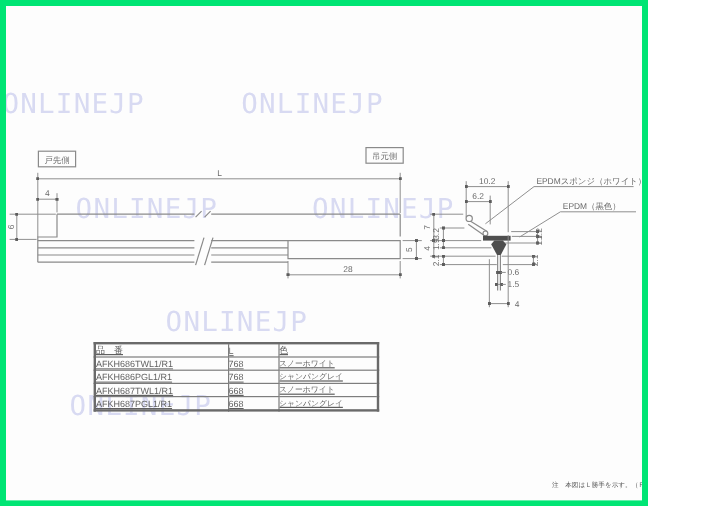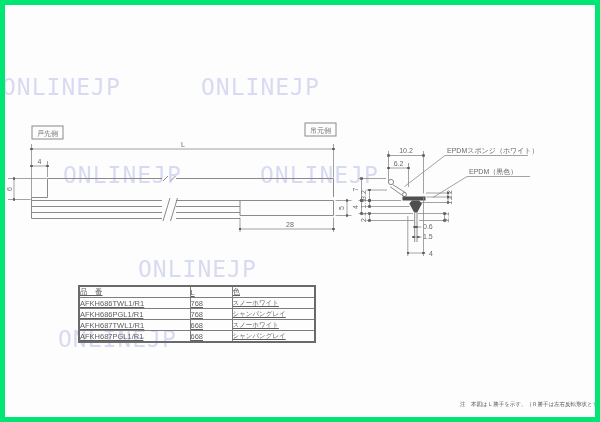--- a/index.html
+++ b/index.html
@@ -1,16 +1,16 @@
 <!DOCTYPE html>
 <html style="--frame: #00e574; --watermark: #d8daf2; --line: #8a8a8a; --text: #6a6a6a; --profile_fill: #4f4f4f;"><head>
 <meta charset="utf-8">
 <style>
   html,body{margin:0;padding:0;background:#fff;}
-  #page{position:relative;width:600px;height:422px;background:#fdfdfd;overflow:hidden;
+  #page{position:relative;width:540px;height:422px;background:#fdfdfd;overflow:hidden;
         font-family:"Liberation Sans",sans-serif;}
   #frame{position:absolute;inset:0;border:5px solid var(--frame,#00e574);pointer-events:none;z-index:50;}
   .wm{position:absolute;font-family:"DejaVu Sans Mono",monospace;font-size:23px;font-weight:500;
       color:var(--watermark,#d8daf2);letter-spacing:1px;z-index:1;user-select:none;}
   svg{position:absolute;left:0;top:0;z-index:2;}
   .ln{stroke:var(--line,#8a8a8a);stroke-width:1;fill:none;}
   .ext{stroke:var(--line,#8a8a8a);stroke-width:0.8;fill:none;}
   .dim{stroke:var(--line,#8a8a8a);stroke-width:0.8;fill:none;
        marker-start:url(#sq);marker-end:url(#sq);}
   .dtx{fill:var(--text,#6a6a6a);font-size:7px;font-family:"Liberation Sans",sans-serif;}

